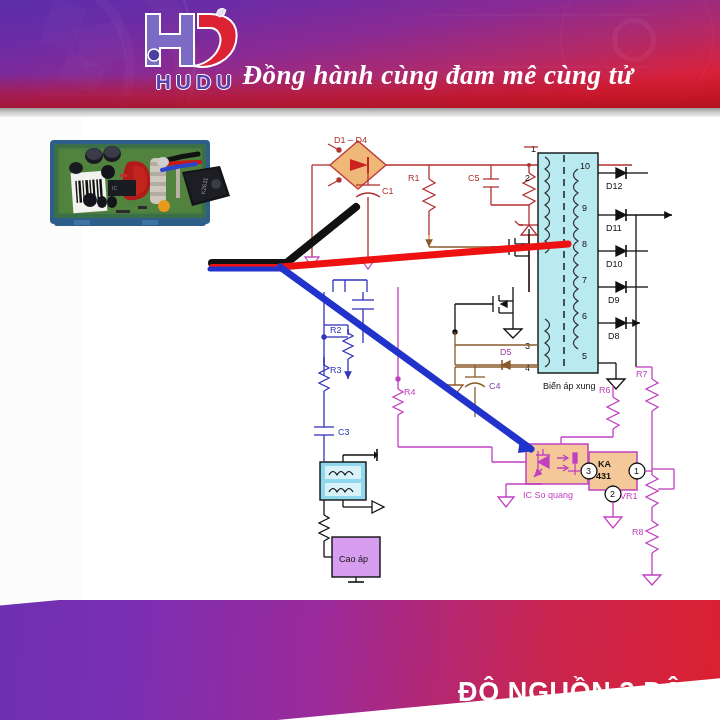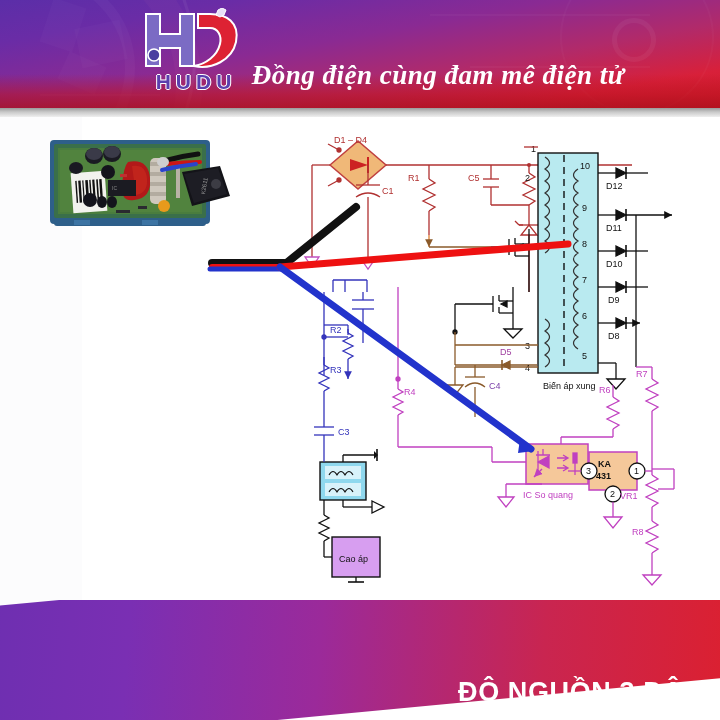--- a/index.html
+++ b/index.html
@@ -78,21 +78,21 @@
     <div class="logo">
       <svg class="logo-mark" viewBox="0 0 110 66">
         <path d="M6 6 L6 58 L20 58 L20 40 L40 40 L40 58 L54 58 L54 6 L40 6 L40 26 L20 26 L20 6 Z" fill="#7b6bc4" stroke="#ffffff" stroke-width="2"></path>
         <circle cx="14" cy="47" r="6" fill="#4a3fa0" stroke="#fff" stroke-width="1.6"></circle>
         <path d="M58 6 L58 20 L70 20 C78 20 82 28 80 36 C77 48 66 56 54 58 C72 62 92 52 96 34 C100 14 86 6 70 6 Z" fill="#dd2233" stroke="#ffffff" stroke-width="2"></path>
         <path d="M78 2 l4 -2 l4 2 l-2 5 l-4 2 l-4 -2 Z" fill="#e8e0f8" stroke="#fff" stroke-width="1"></path>
       </svg>
       <div class="logo-word">HUDU</div>
     </div>
 
-    <div class="tagline">Đồng điện cùng đam mê điện tử</div>
+    <div class="tagline">Đồng hành cùng đam mê cùng tử</div>
   </div>
   <div class="hdr-strip"></div>
   <div class="hdr-left-edge"></div>
 
   <div id="circuit">
   <svg width="720" height="500" viewBox="0 0 720 500">
     <defs>
       <marker id="ar" markerWidth="7" markerHeight="7" refX="6" refY="3" orient="auto">
         <path d="M0,0 L6,3 L0,6 z" fill="#111"></path>
       </marker>

